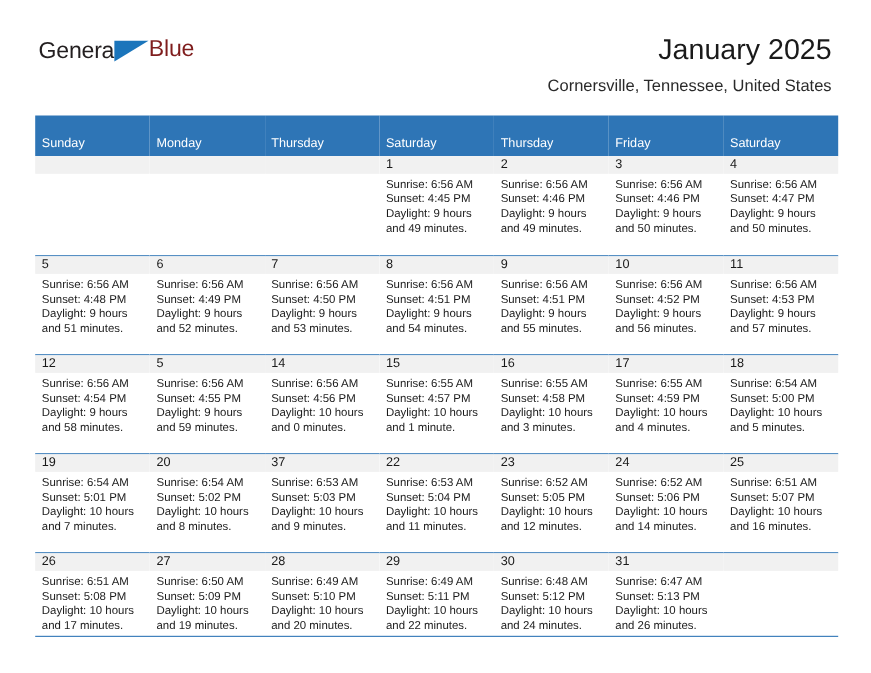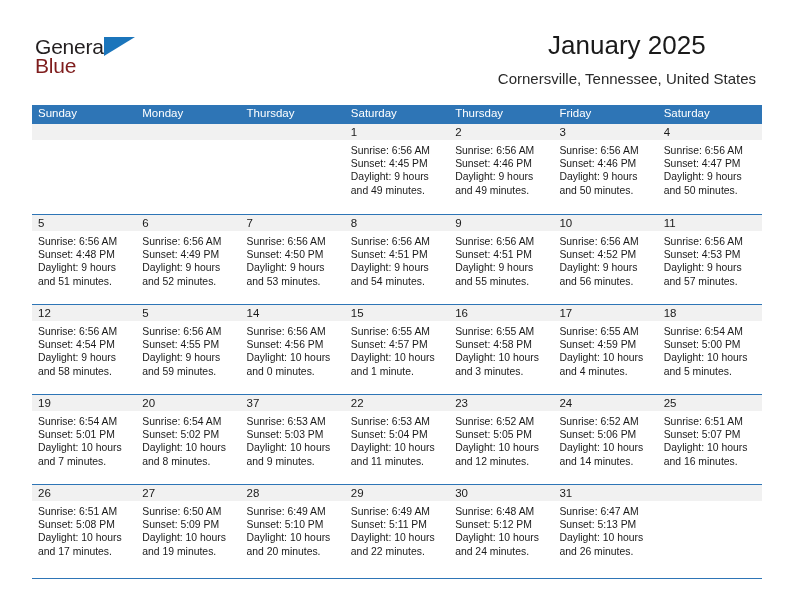--- a/index.html
+++ b/index.html
@@ -11,58 +11,58 @@
     overflow: hidden;
   }
   .page { position: relative; width: 792px; height: 612px; }
 
   
   .header {
     position: absolute; left: 0; top: 0; width: 792px; height: 100px;
   }
   .brand {
     position: absolute; left: 35px; top: 36px;
-    display: flex; flex-direction: column; align-items: flex-start;
+    display: flex; flex-direction: row; align-items: flex-start;
     line-height: 1;
   }
   .brand-row1 { position: relative; display: flex; align-items: flex-end; }
   .brand-general {
     font-size: 21px; color: #231f20; letter-spacing: -0.2px;
   }
   .brand-tri {
     width: 0; height: 0;
     border-left: 31px solid #1b75bb;
     border-bottom: 19px solid transparent;
     margin-left: -4px;
     margin-bottom: 1px;
   }
   .brand-blue {
     font-size: 21px; color: #7f1d1d; letter-spacing: -0.2px;
     margin-top: -2px;
   }
   .title-block {
-    position: absolute; right: 36px; top: 30px; text-align: center;
+    position: absolute; right: 36px; top: 30px; text-align: right;
   }
   .cal-title { font-size: 26px; font-weight: normal; color: #1a1a1a; line-height: 1.2; }
   .cal-sub { font-size: 15px; color: #2a2a2a; margin-top: 9px; }
 
   
   .calendar {
     position: absolute; left: 32px; top: 105px;
     width: 730px;
     border-collapse: collapse;
     table-layout: fixed;
   }
   .calendar th {
     background: #2e75b6;
     color: #ffffff;
     font-size: 11.5px;
     font-weight: normal;
     text-align: left;
-    padding: 2px 0 5px 6px;
+    padding: 20px 0 5px 6px;
     border: none;
   }
   .calendar td {
     vertical-align: top;
     padding: 0;
     border: none;
     width: 104.28px;
     height: 90px;
   }
   .cell {

